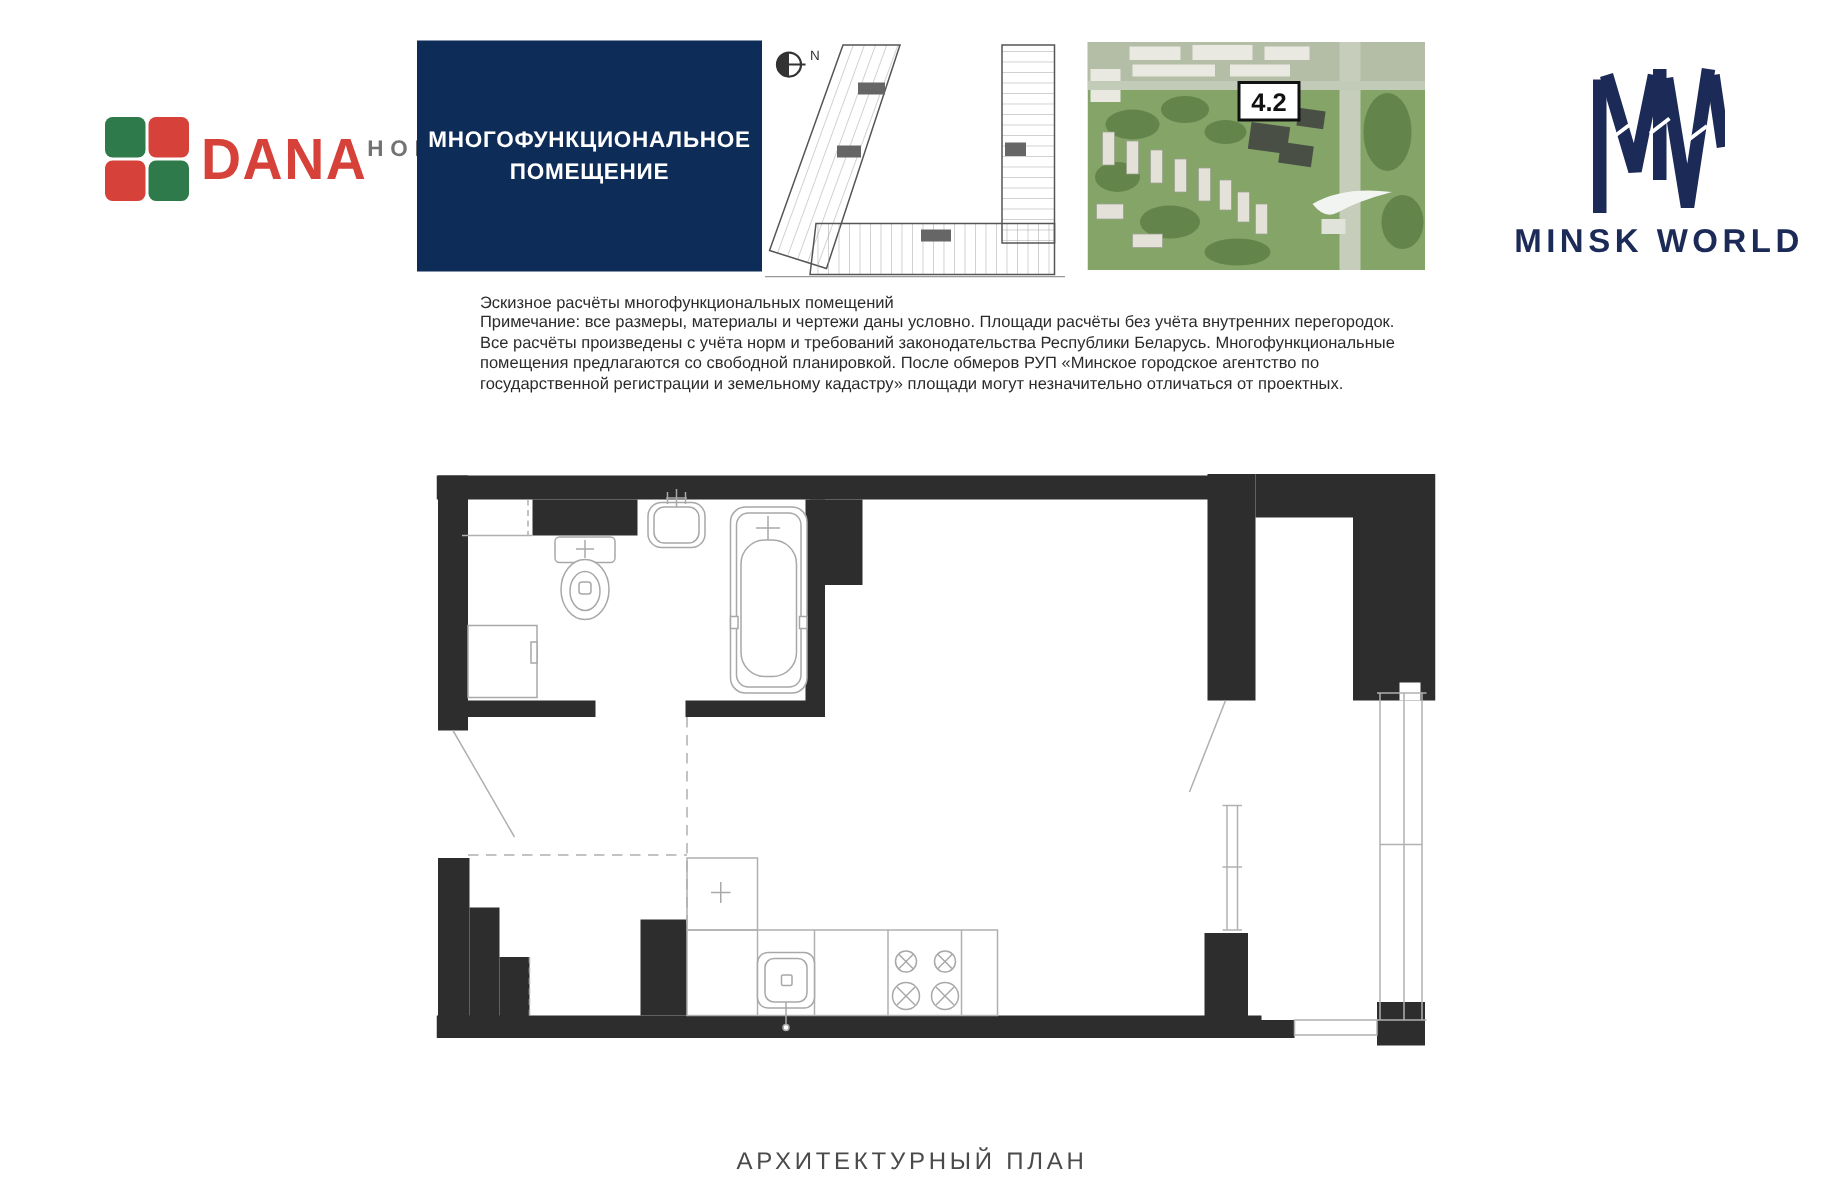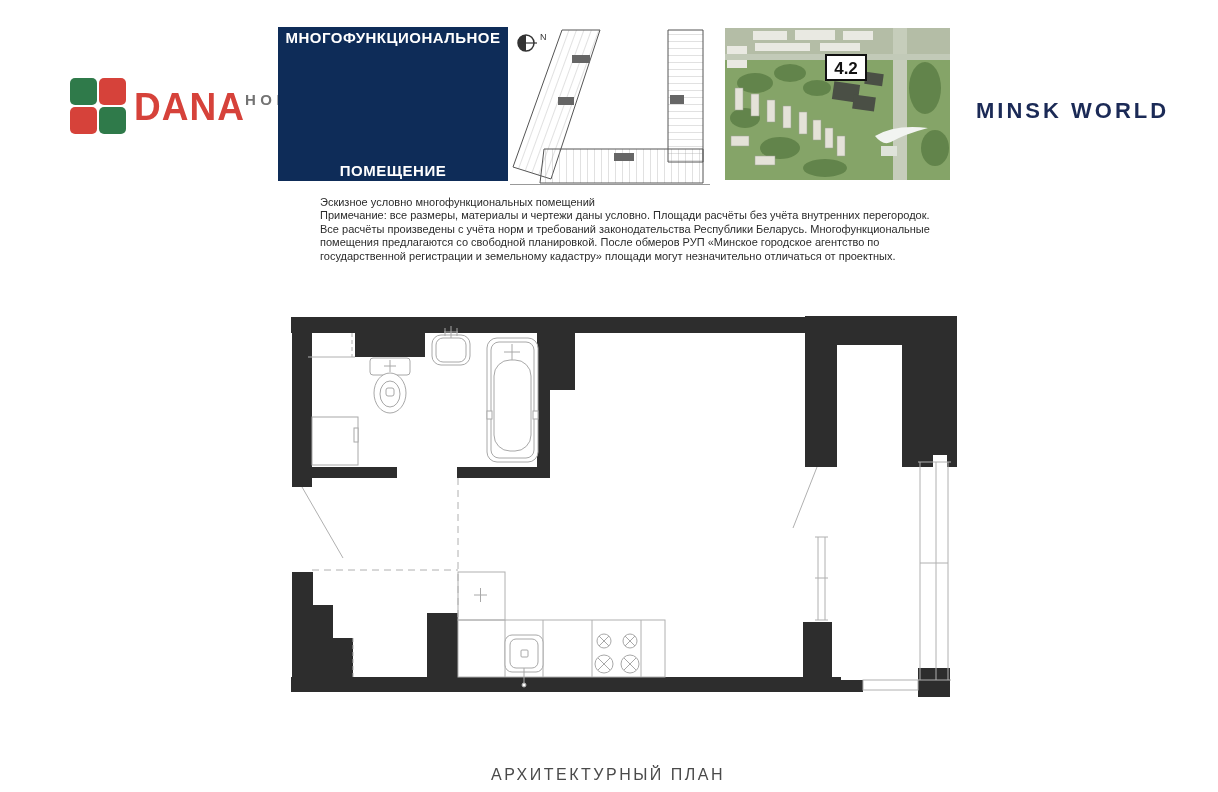--- a/index.html
+++ b/index.html
@@ -11,29 +11,29 @@
   #dana{left:70px;top:76px;width:200px;height:60px;display:flex;align-items:center;}
   #dana-grid{width:56px;height:56px;display:grid;grid-template-columns:27px 27px;grid-template-rows:27px 27px;gap:2px;}
   #dana-grid div{border-radius:5px;}
   .sq-g{background:#2f7a4a;} .sq-r{background:#d6423a;}
   #dana-text{margin-left:8px;display:flex;flex-direction:row;justify-content:center;}
   #dana-word{color:#d6423a;font-weight:700;font-size:37px;line-height:33px;letter-spacing:1px;transform:scaleY(1.05);}
   #dana-sub{color:#737373;font-weight:700;font-size:15px;letter-spacing:4.5px;margin-top:1px;}
 
   
   #titlebox{left:278px;top:27px;width:230px;height:154px;background:#0e2c58;color:#fff;
-            display:flex;flex-direction:column;justify-content:space-between;align-items:center;text-align:center;}
+            display:flex;flex-direction:column;justify-content:center;align-items:center;text-align:center;}
   #titlebox .l{font-size:15px;font-weight:700;letter-spacing:.5px;line-height:21px;}
 
   
   #keyplan{left:510px;top:27px;width:200px;height:158px;}
   #aerial{left:725px;top:28px;width:225px;height:152px;}
 
   
-  #mw{left:976px;top:40px;width:180px;height:135px;display:flex;flex-direction:row;align-items:center;}
+  #mw{left:1016px;top:40px;width:180px;height:135px;display:flex;flex-direction:column;align-items:center;}
   #mw-name{color:#1b2a56;font-weight:700;font-size:22px;letter-spacing:3px;margin-top:6px;white-space:nowrap;}
 
   
   #notes{left:320px;top:196px;width:610px;color:#2b2b2b;font-size:11px;line-height:13.4px;}
 
   
   #plan{left:291px;top:316px;width:666px;height:384px;}
 
   
   #caption{left:0;top:766px;width:1216px;text-align:center;color:#4a4a4a;
@@ -156,21 +156,21 @@
       <g stroke="#ffffff" stroke-width="2.5">
         <line x1="14" y1="51" x2="26" y2="42"></line>
         <line x1="38" y1="49" x2="51" y2="39"></line>
         <line x1="64" y1="53" x2="76" y2="44"></line>
       </g>
     </svg>
     <div id="mw-name">MINSK WORLD</div>
   </div>
 
   <div class="abs" id="notes">
-    <div>Эскизное условно многофункциональных помещений</div>
+    <div>Эскизное расчёты многофункциональных помещений</div>
     <div>Примечание: все размеры, материалы и чертежи даны условно. Площади расчёты без учёта внутренних перегородок.</div>
     <div>Все расчёты произведены с учёта норм и требований законодательства Республики Беларусь. Многофункциональные</div>
     <div>помещения предлагаются со свободной планировкой. После обмеров РУП «Минское городское агентство по</div>
     <div>государственной регистрации и земельному кадастру» площади могут незначительно отличаться от проектных.</div>
   </div>
 
   <svg class="abs" id="plan" viewBox="0 0 666 384">
 
     <g fill="#2d2d2d">
       <rect x="0" y="1" width="517" height="16"></rect>

